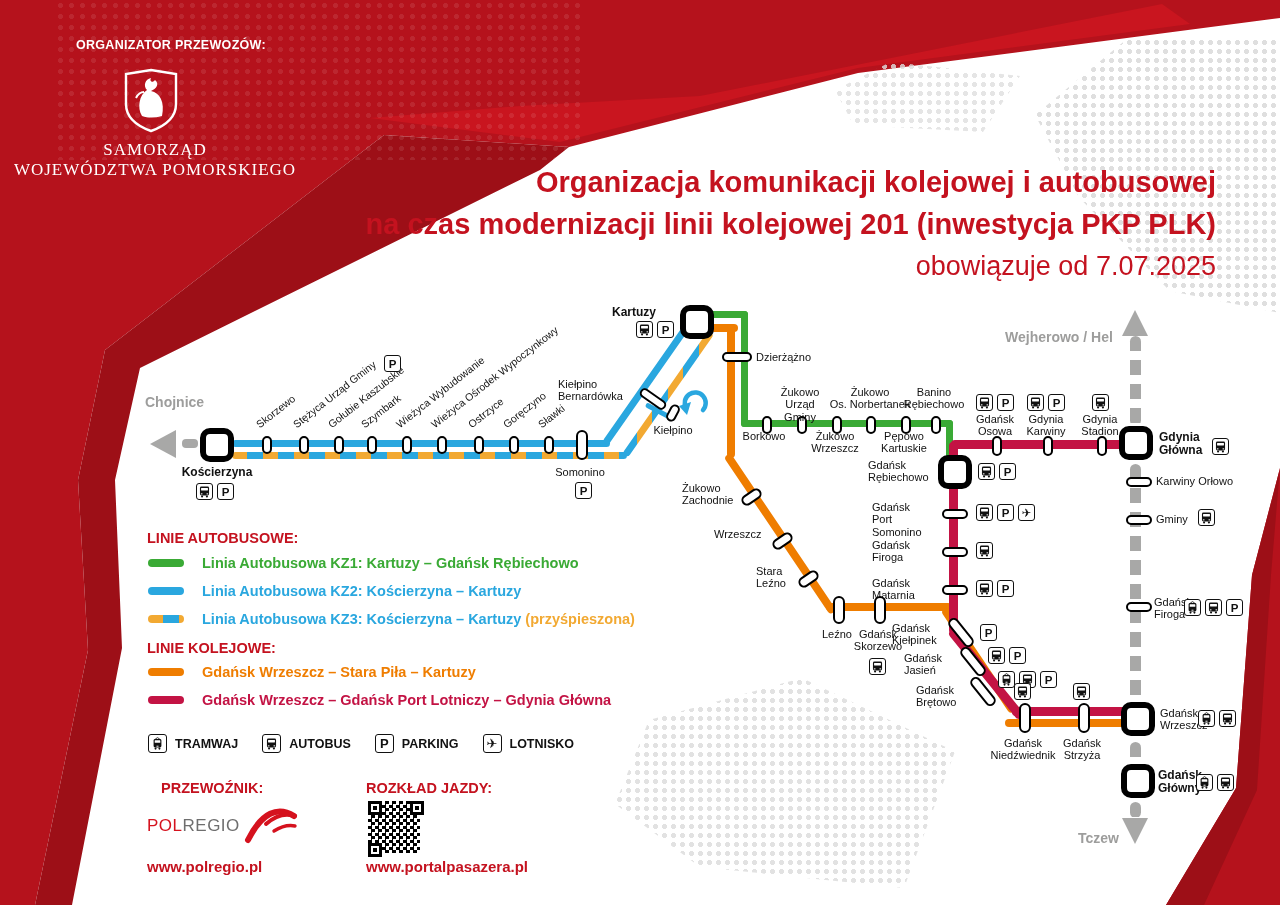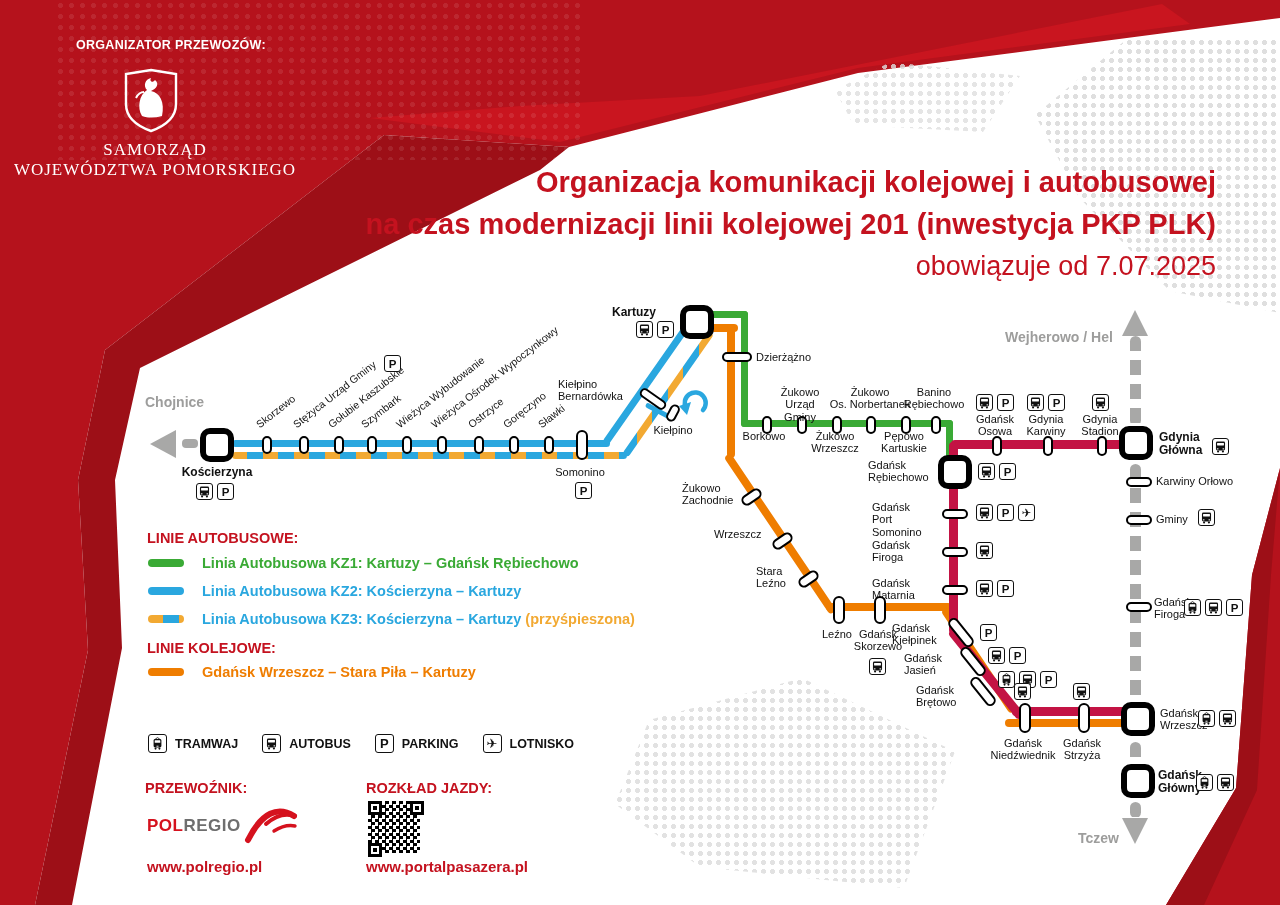--- a/index.html
+++ b/index.html
@@ -510,41 +510,45 @@
   </div>
   <div class="lrow" style="left:148px;top:611px;color:#2aa7df;">
     <span class="sw kz3"></span>
     <span><span>Linia Autobusowa KZ3: Kościerzyna – Kartuzy</span> <span style="color:#f2a932;">(przyśpieszona)</span></span>
   </div>
   <div class="lh" style="left:147px;top:640px;">LINIE KOLEJOWE:</div>
   <div class="lrow" style="left:148px;top:664px;color:#ef7d00;">
     <span class="sw" style="background:#ef7d00;"></span>
     <span>Gdańsk Wrzeszcz – Stara Piła – Kartuzy</span>
   </div>
+  <div class="lrow" style="left:148px;top:692px;color:#c31344;">
+    <span class="sw" style="background:#c31344;"></span>
+    <span>Gdańsk Wrzeszcz – Gdańsk Port Lotniczy – Gdynia Główna</span>
+  </div>
   <div class="lrow" style="left:148px;top:734px;color:#111;gap:8px;font-size:12.5px;">
     <span class="ib" style="width:19px;height:19px;">
         <svg viewBox="0 0 14 14">
           <use href="#s-tram"></use>
         </svg>
       </span>
     <span>TRAMWAJ</span>
     <span class="ib" style="width:19px;height:19px;margin-left:16px;">
         <svg viewBox="0 0 14 14">
           <use href="#s-bus"></use>
         </svg>
       </span>
     <span>AUTOBUS</span>
     <span class="ib" style="width:19px;height:19px;margin-left:16px;font-size:13px;">P</span>
     <span>PARKING</span>
     <span class="ib" style="width:19px;height:19px;margin-left:16px;font-size:13px;">✈</span>
     <span>LOTNISKO</span>
   </div>
 
-  <div class="lh" style="left:145px;top:780px;">PRZEWOŹNIK:</div>
-  <div class="abs" style="left:147px;top:816px;font-size:17px;font-weight:bold;letter-spacing:.5px;">
+  <div class="lh" style="left:161px;top:780px;">PRZEWOŹNIK:</div>
+  <div class="abs" style="left:147px;top:816px;font-size:17px;font-weight:normal;letter-spacing:.5px;">
     <span style="color:#d5121e;">POL</span><span style="color:#6e6e6e;">REGIO</span>
   </div>
   <svg class="abs" style="left:242px;top:800px;" width="56" height="44" viewBox="0 0 56 44">
     <path d="M6 40 C 20 12, 36 6, 52 16" stroke="#d5121e" stroke-width="6" fill="none" stroke-linecap="round"></path>
     <path d="M24 24 C 34 15, 44 13, 53 16" stroke="#d5121e" stroke-width="4" fill="none" stroke-linecap="round"></path>
     <path d="M32 31 C 40 26, 48 25, 53 26" stroke="#d5121e" stroke-width="3.4" fill="none" stroke-linecap="round"></path>
   </svg>
   <div class="url" style="left:147px;top:858px;">www.polregio.pl</div>
 
   <div class="lh" style="left:366px;top:780px;">ROZKŁAD JAZDY:</div>

